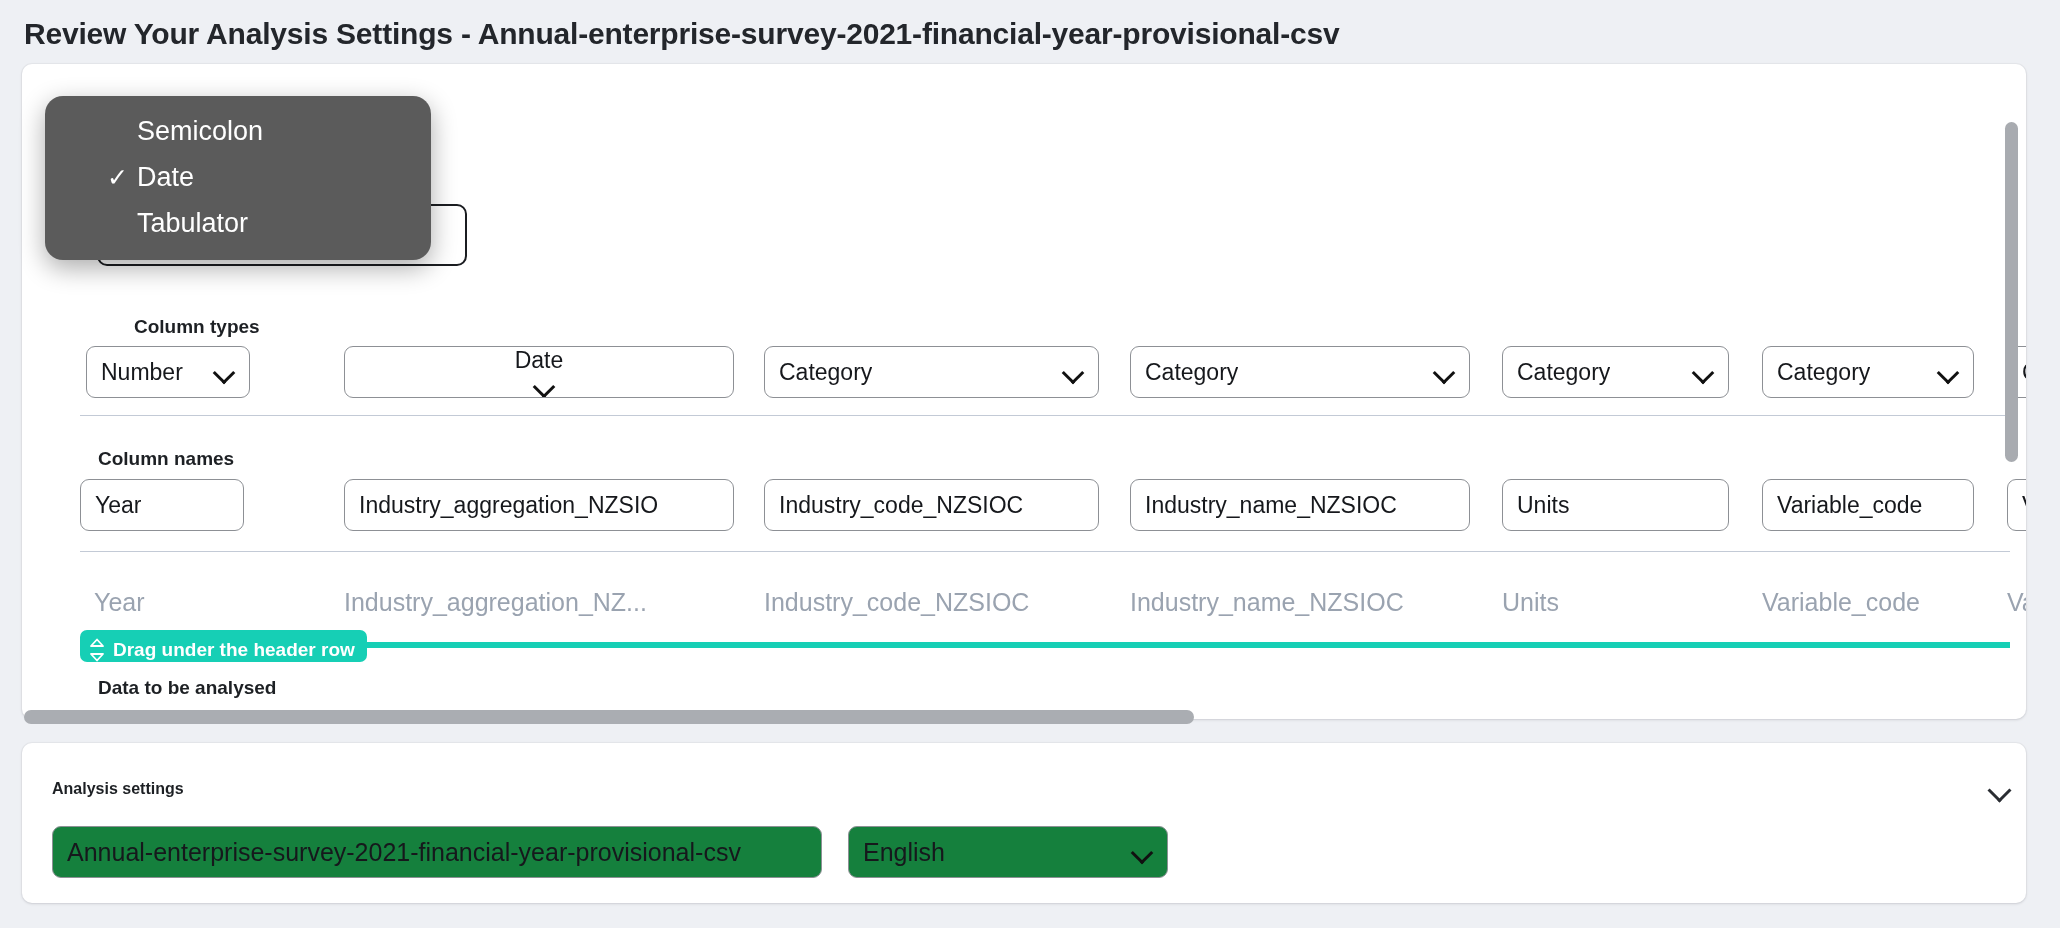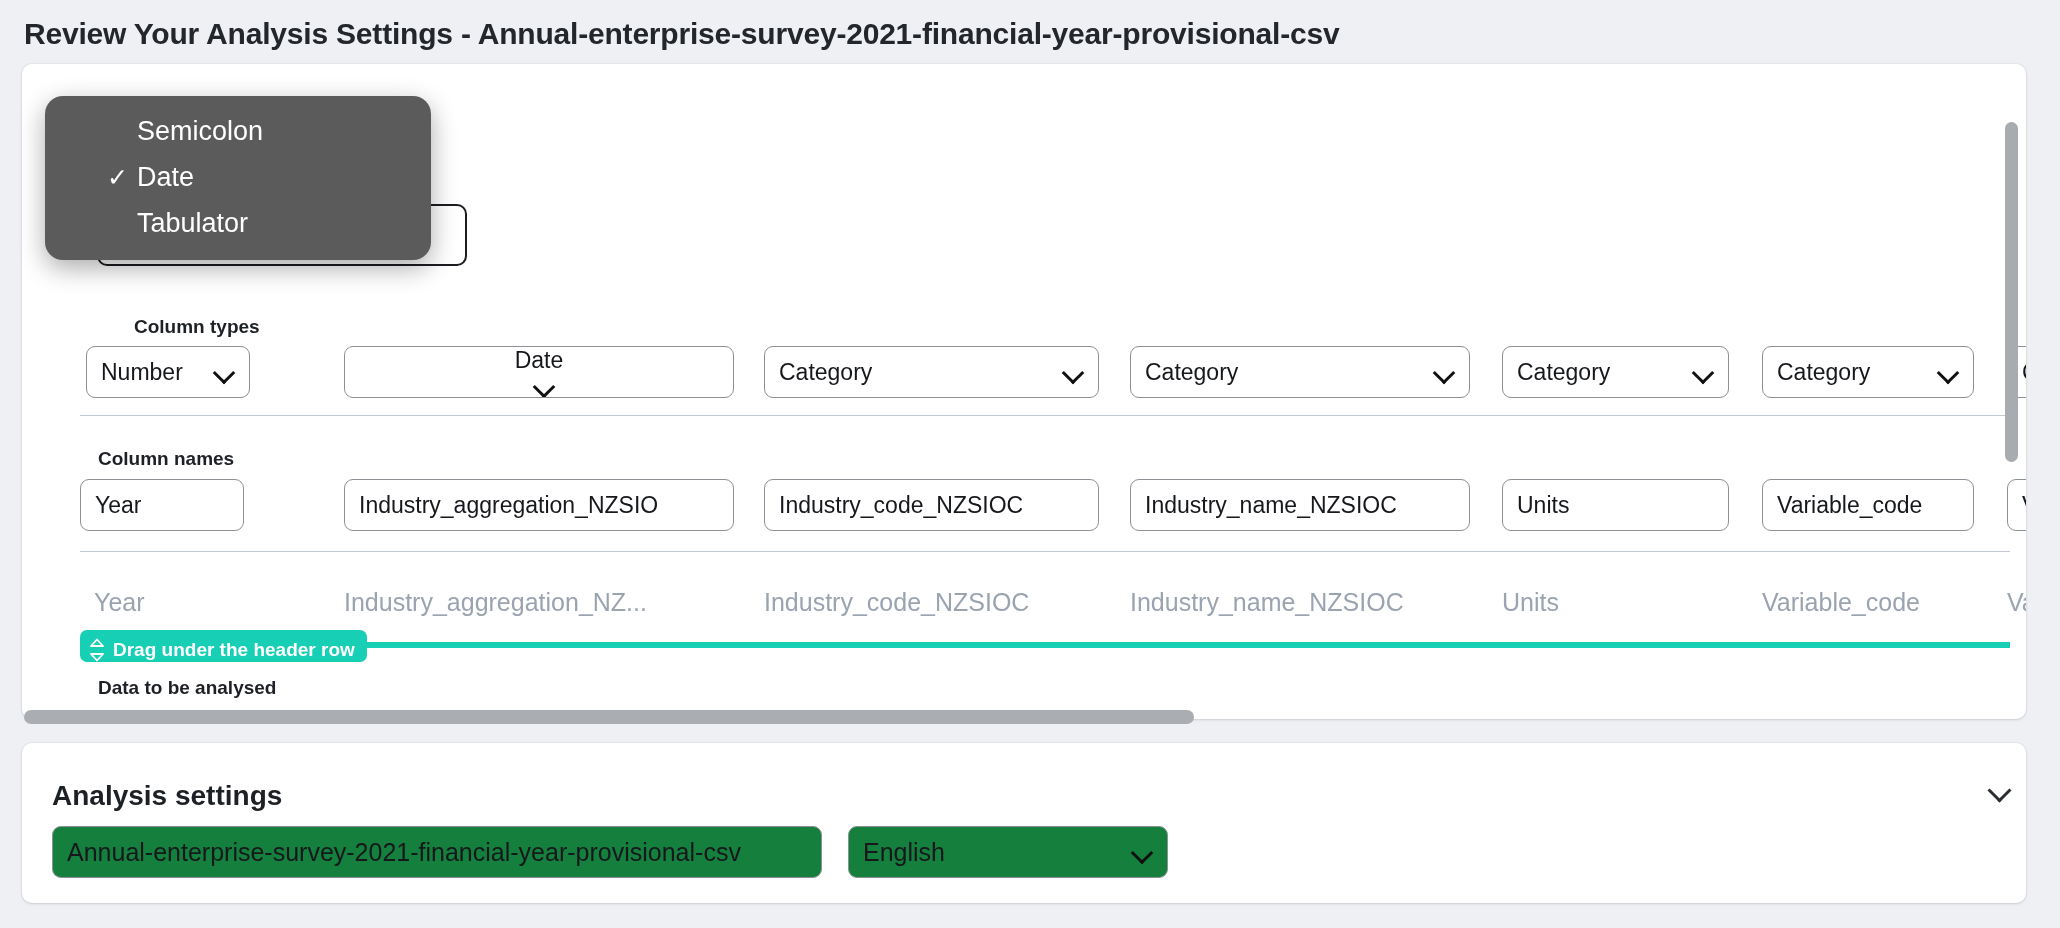--- a/index.html
+++ b/index.html
@@ -202,21 +202,21 @@
     position: absolute;
     left: 22px; top: 743px;
     width: 2004px; height: 160px;
     background: #ffffff;
     border-radius: 10px;
     box-shadow: 0 1px 3px rgba(20,25,40,0.13), 0 0 0 1px rgba(20,25,40,0.03);
   }
   .settings-title {
     position: absolute;
     left: 52px; top: 780px;
-    font-size: 28px;
+    font-size: 16px;
     font-weight: 700;
     color: #1d2024;
   }
   .collapse-chev {
     position: absolute;
     right: 46px; top: 780px;
     width: 26px; height: 22px;
   }
   .collapse-chev::before {
     content: "";

